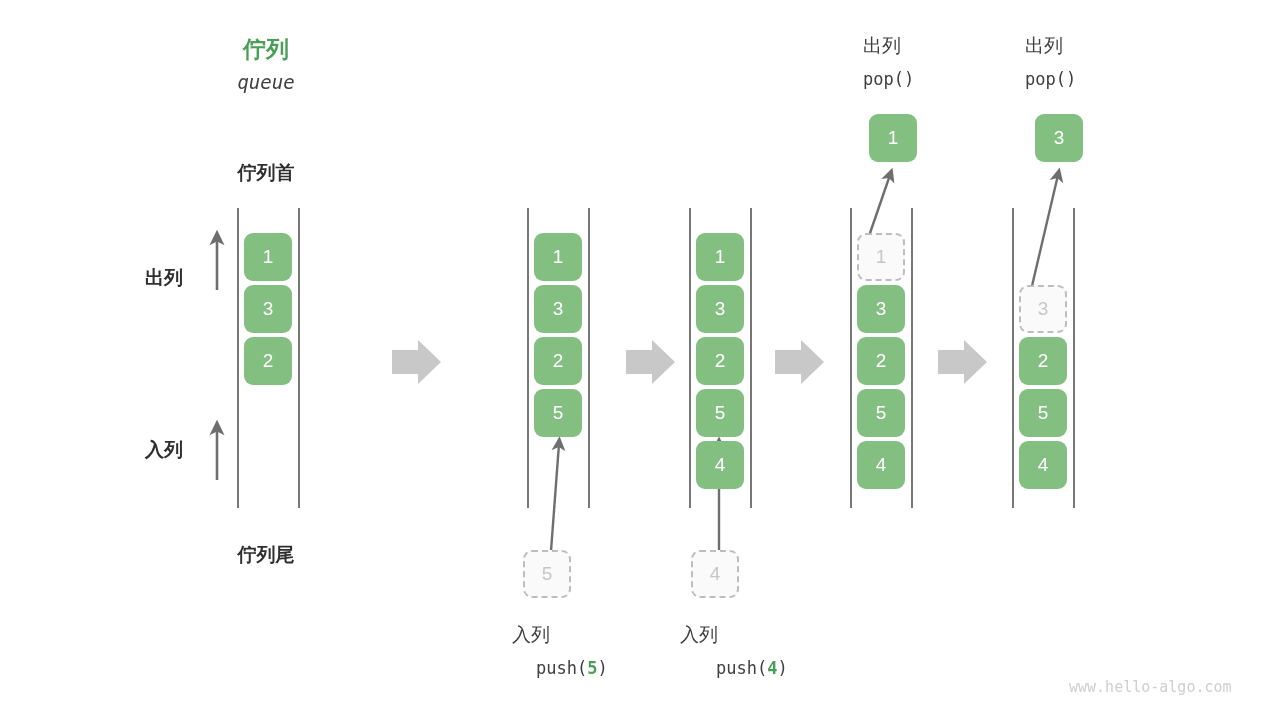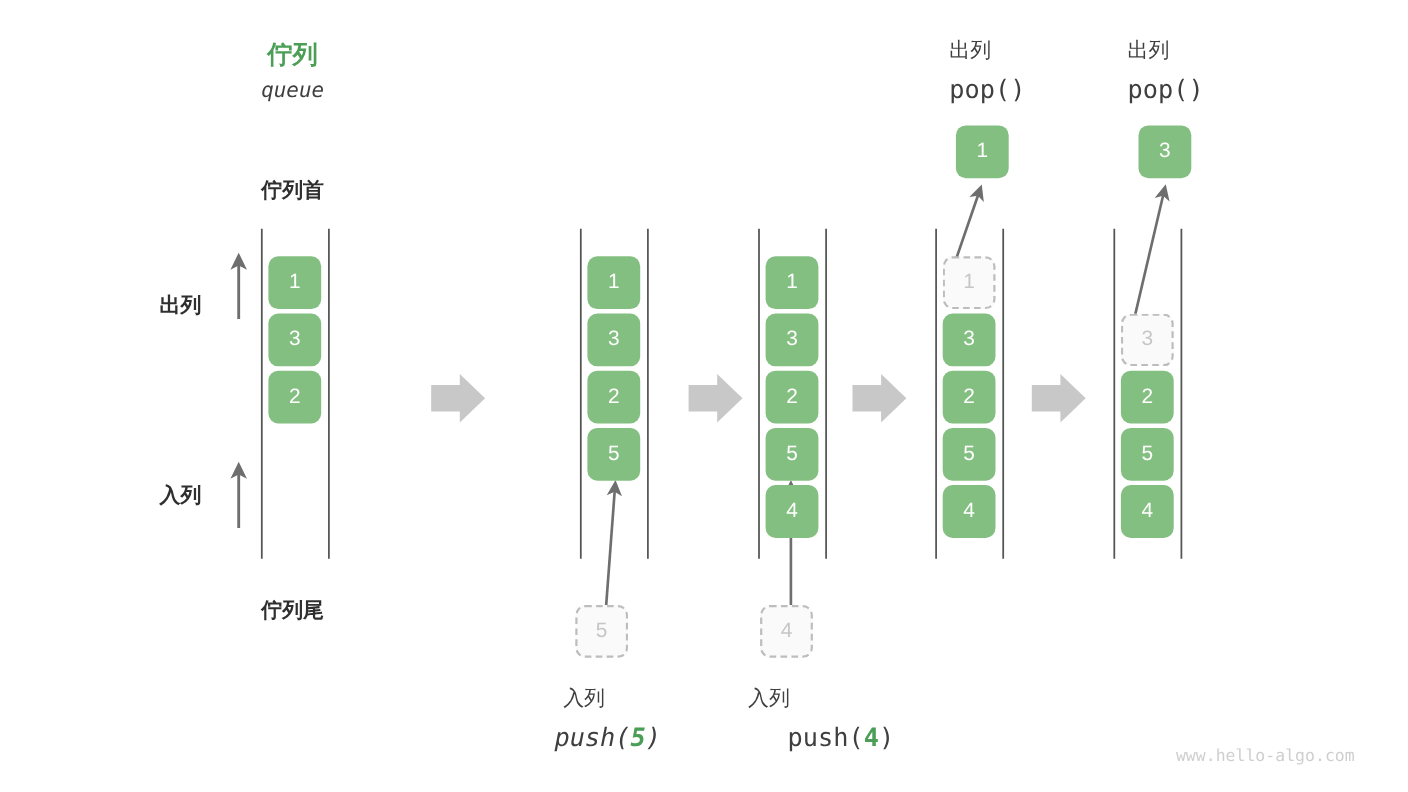--- a/index.html
+++ b/index.html
@@ -21,21 +21,21 @@
     font-family:"DejaVu Sans Mono","Liberation Mono",monospace;
   }
   .side-bold{
     font-size:19px;font-weight:bold;color:#2f2f2f;
     white-space:nowrap;text-align:center;
   }
   .op-cn{
     font-size:19px;color:#3f3f3f;white-space:nowrap;text-align:left;
   }
   .op-code{
-    font-size:23px;color:#3f3f3f;white-space:nowrap;text-align:left;
+    font-size:17px;color:#3f3f3f;white-space:nowrap;text-align:left;
     font-family:"DejaVu Sans Mono","Liberation Mono",monospace;
   }
   .op-code .num{color:#4a9e55;font-weight:bold;}
   .watermark{
     font-size:15px;color:#cfcfcf;white-space:nowrap;
     font-family:"DejaVu Sans Mono","Liberation Mono",monospace;
   }
 
   .cell{
     position:absolute;width:48px;height:48px;border-radius:9px;
@@ -110,21 +110,21 @@
   <div class="cell" style="left:244px;top:285px;">3</div>
   <div class="cell" style="left:244px;top:337px;">2</div>
 
   <div class="cell" style="left:534px;top:233px;">1</div>
   <div class="cell" style="left:534px;top:285px;">3</div>
   <div class="cell" style="left:534px;top:337px;">2</div>
   <div class="cell" style="left:534px;top:389px;">5</div>
 
   <div class="cell ghost" style="left:523px;top:550px;">5</div>
   <div class="lbl op-cn" style="left:512px;top:622px;">入列</div>
-  <div class="lbl op-code" style="left:504px;top:658px;font-style:italic;"><span>push(</span><span class="num">5</span><span>)</span></div>
+  <div class="lbl op-code" style="left:536px;top:658px;"><span>push(</span><span class="num">5</span><span>)</span></div>
 
   <div class="cell" style="left:696px;top:233px;">1</div>
   <div class="cell" style="left:696px;top:285px;">3</div>
   <div class="cell" style="left:696px;top:337px;">2</div>
   <div class="cell" style="left:696px;top:389px;">5</div>
   <div class="cell" style="left:696px;top:441px;">4</div>
 
   <div class="cell ghost" style="left:691px;top:550px;">4</div>
   <div class="lbl op-cn" style="left:680px;top:622px;">入列</div>
   <div class="lbl op-code" style="left:716px;top:658px;"><span>push(</span><span class="num">4</span><span>)</span></div>

